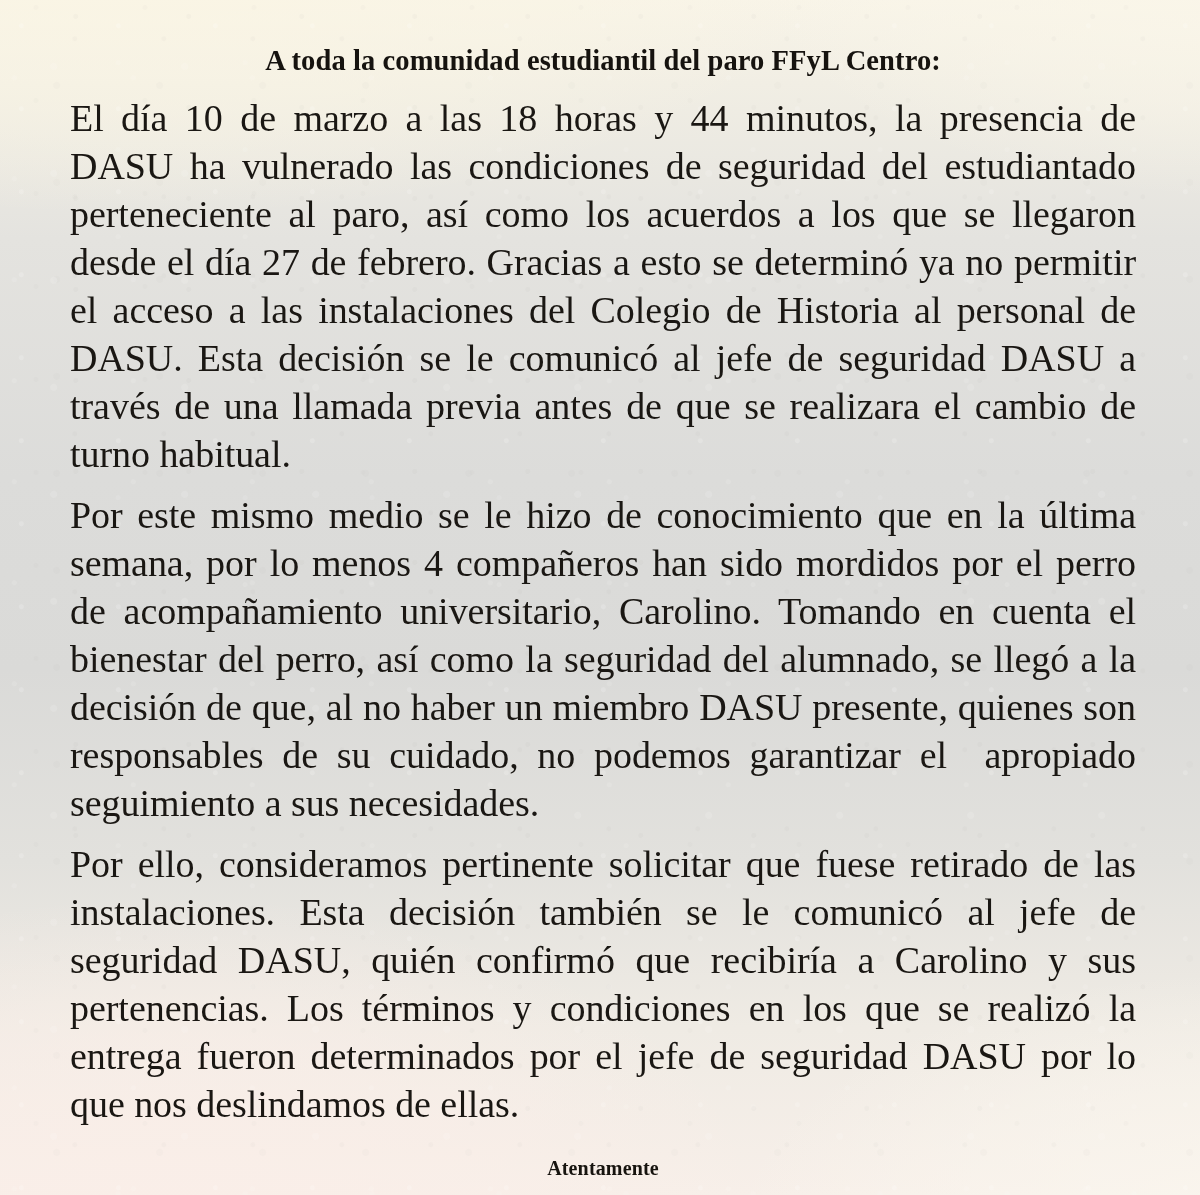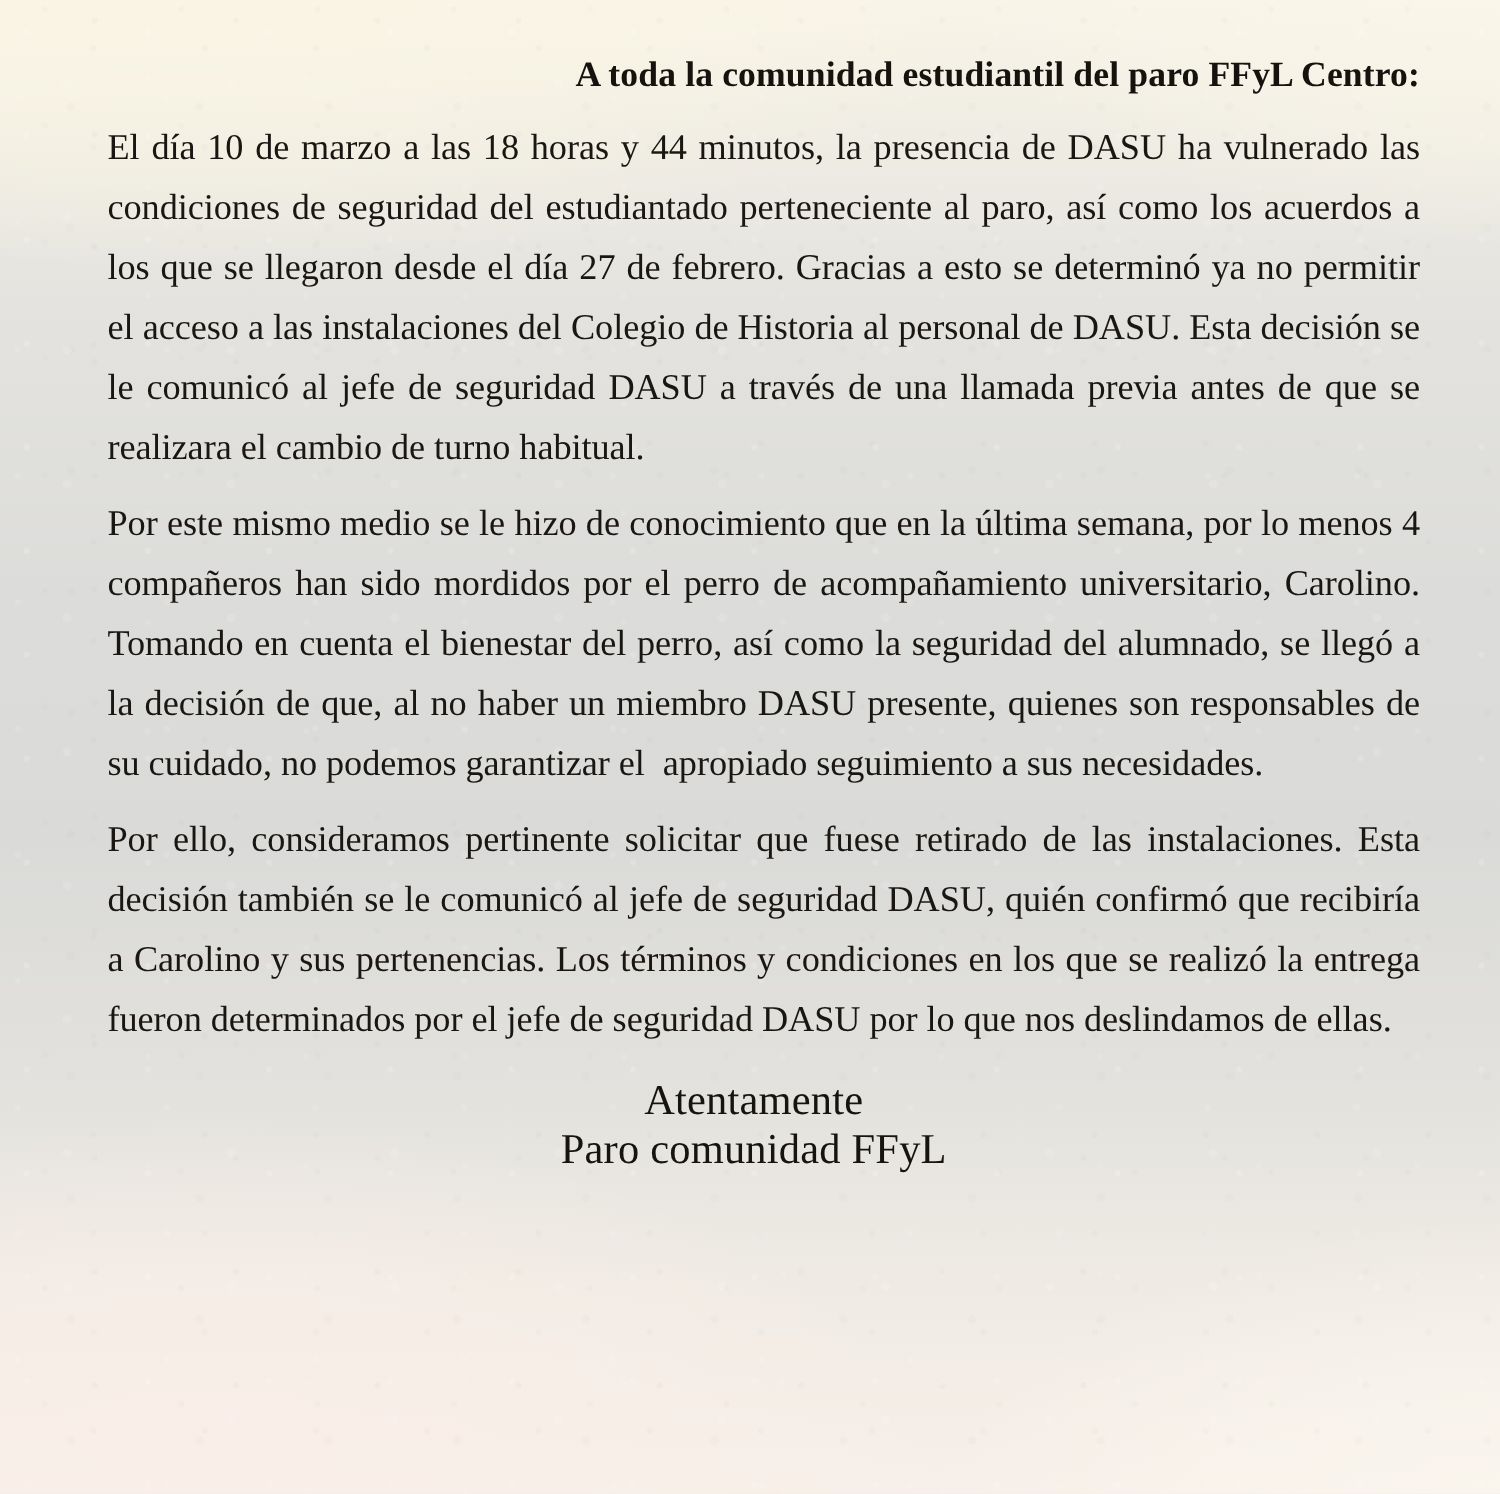--- a/index.html
+++ b/index.html
@@ -86,48 +86,48 @@
     z-index: 2;
   }
 
   .doc-heading {
     font-size: 28.5px;
     font-weight: bold;
     line-height: 1.34;
     color: #16130f;
     letter-spacing: 0.1px;
     margin: 0 0 14px 0;
-    text-align: right;
+    text-align: center;
     text-rendering: optimizeLegibility;
   }
 
   .doc-paragraph {
-    font-size: 29px;
+    font-size: 38px;
     line-height: 48px;
     color: #1a1713;
     text-align: justify;
     text-justify: inter-word;
-    margin: 0 0 13px 16px;
+    margin: 0 0 13px 0;
     white-space: pre-wrap;
     hyphens: none;
     letter-spacing: -0.05px;
   }
 
   .doc-paragraph:last-of-type {
     margin-bottom: 0;
   }
 
   .signature {
     margin-top: 21px;
     text-align: center;
   }
 
   .signature-line {
-    font-size: 34px;
-    font-weight: normal;
+    font-size: 20px;
+    font-weight: bold;
     line-height: 39px;
     color: #17140f;
     letter-spacing: 0.15px;
   }
 </style>
 </head>
 <body>
 
 <div class="sheet">
   <div class="content">

